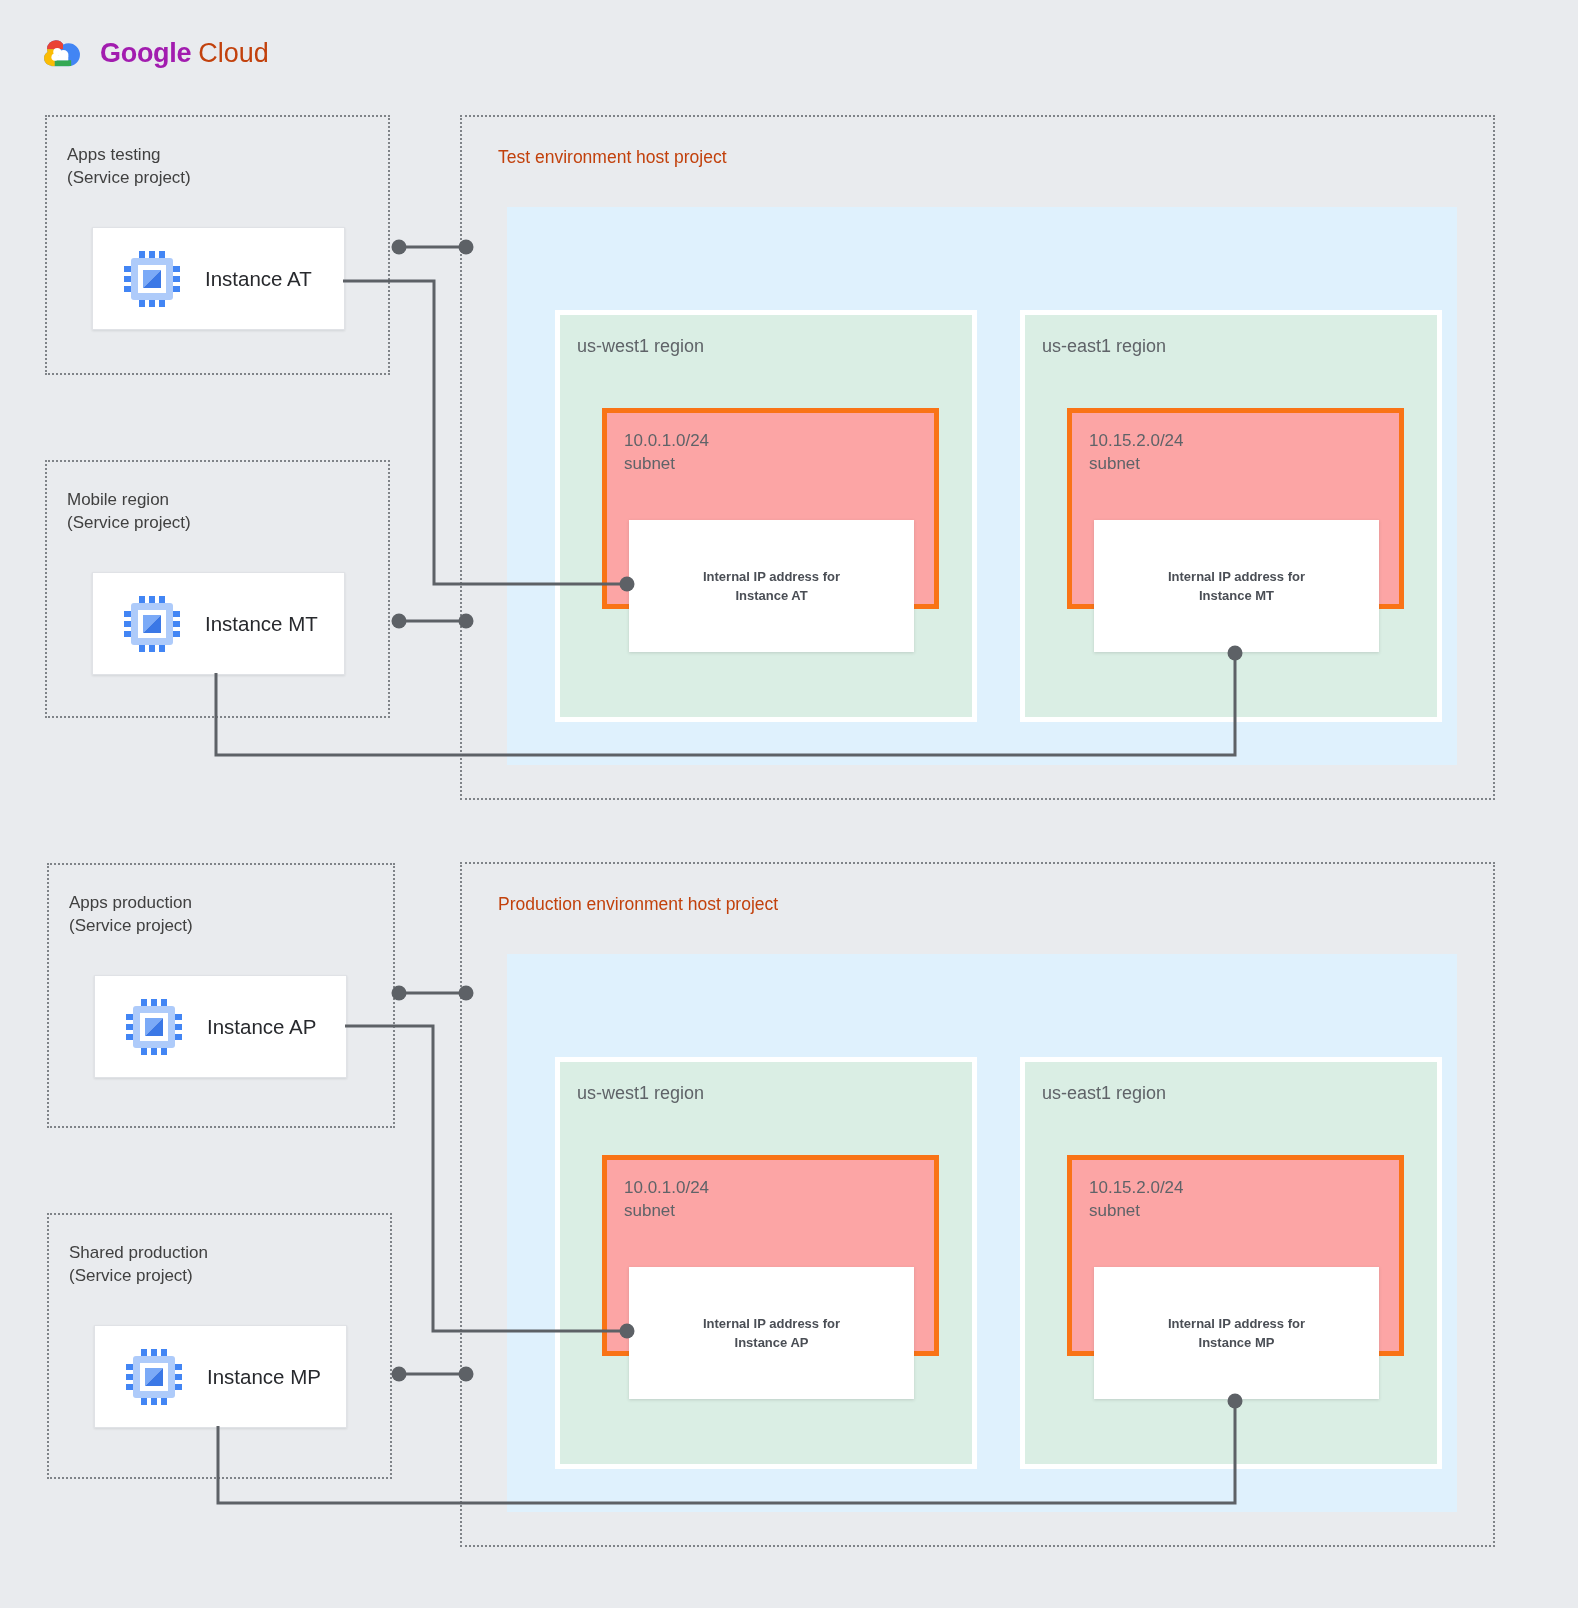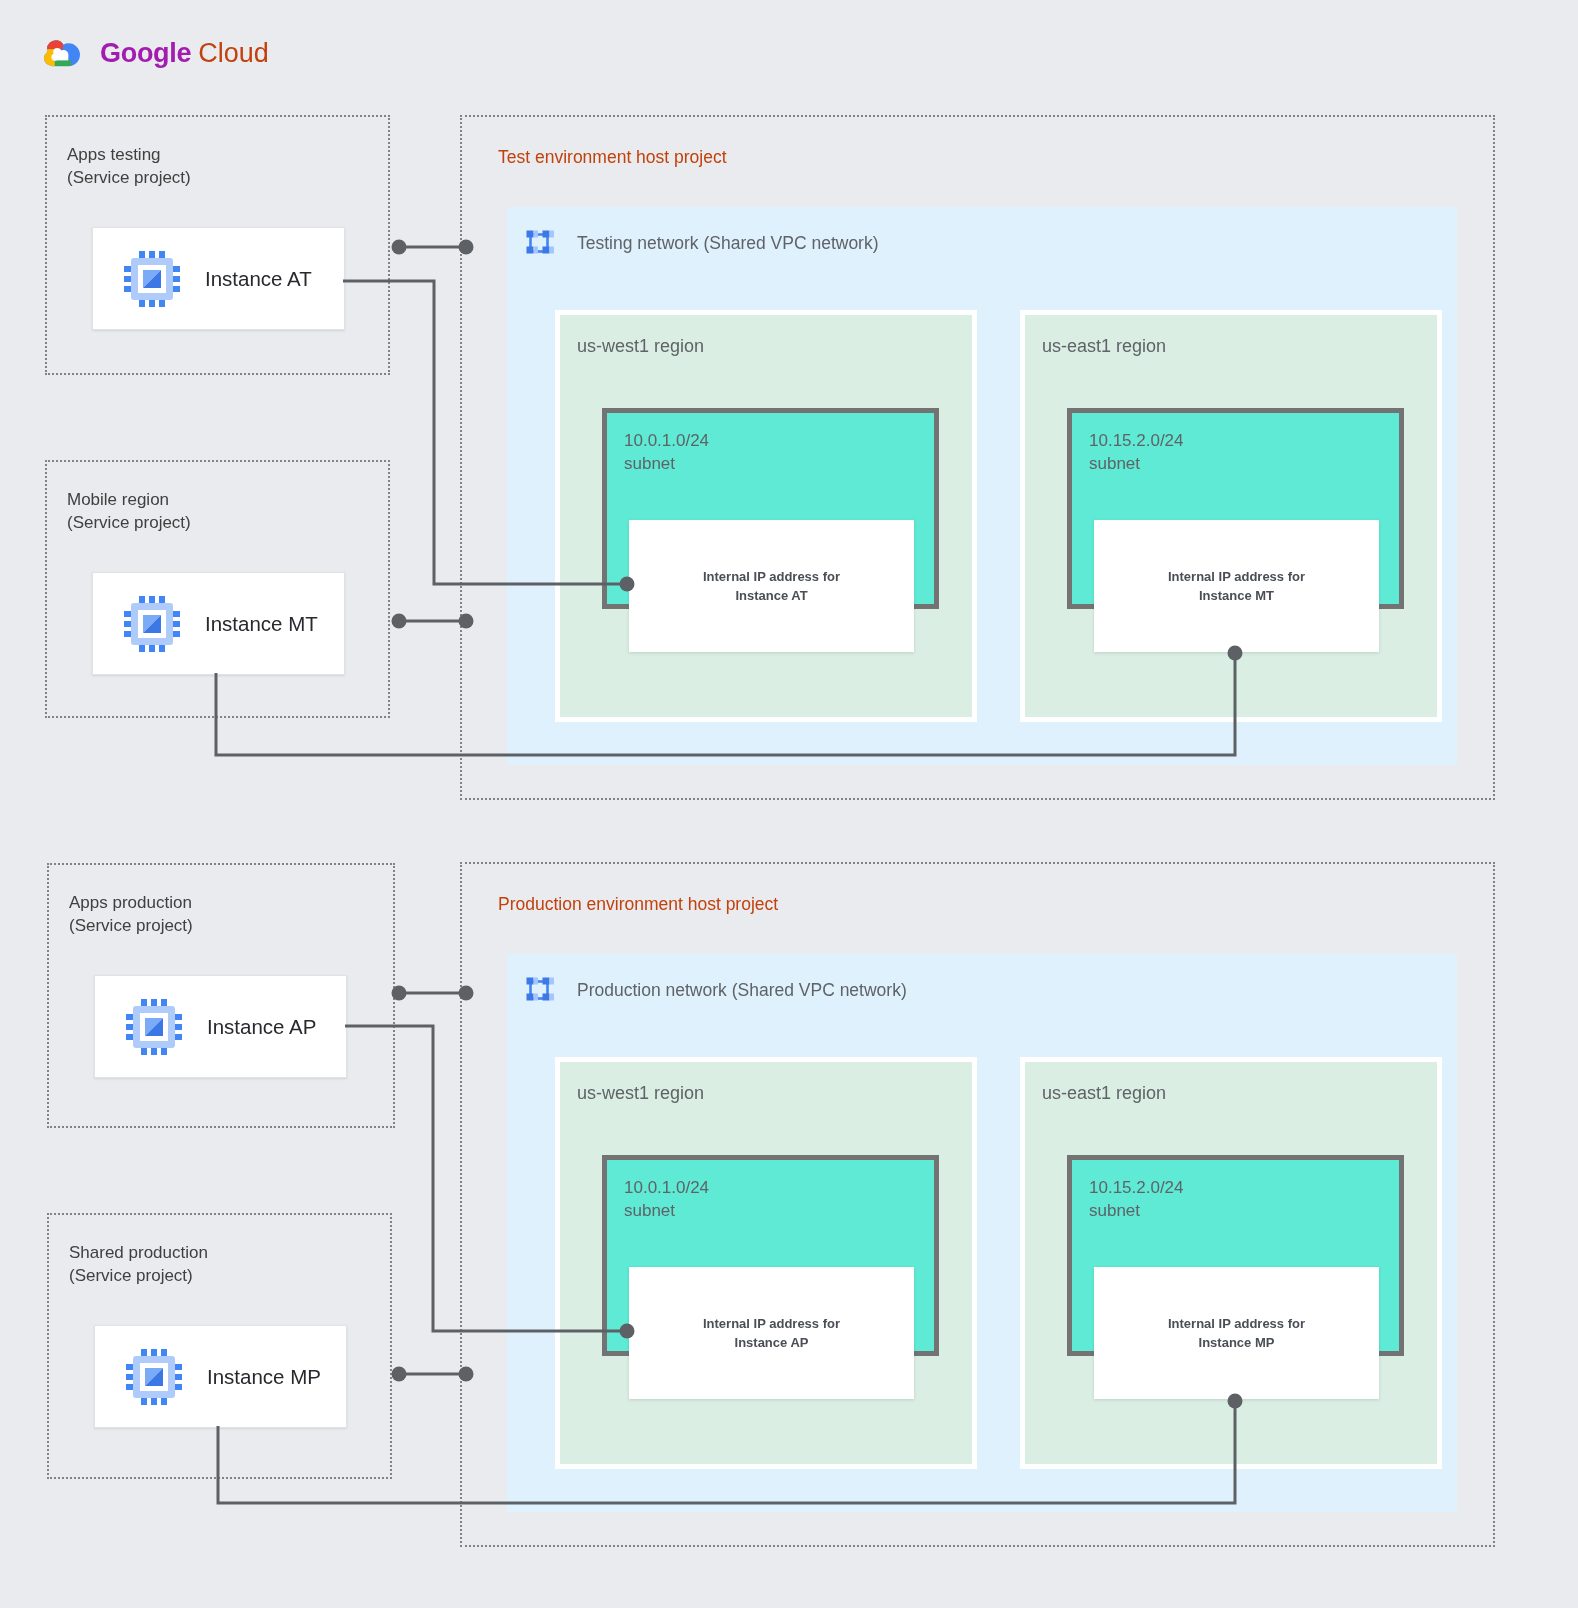--- a/index.html
+++ b/index.html
@@ -25,21 +25,21 @@
     display:flex;align-items:center;z-index:3;}
   .card svg{margin-left:29px;flex:none;}
   .card .ilabel{margin-left:23px;font-size:20.5px;color:#27292d;}
 
   
   .net-box{position:absolute;background:#dff1fd;}
   .net-head{position:absolute;left:17px;top:21px;display:flex;align-items:center;}
   .net-head .nlabel{margin-left:23px;font-size:17.5px;color:#5f6368;}
   .region{position:absolute;width:422px;height:412px;background:#daeee4;border:5px solid #fff;}
   .region-label{position:absolute;left:17px;top:21px;font-size:18px;color:#5f6368;}
-  .subnet{position:absolute;left:42px;top:93px;width:337px;height:201px;background:#5eead4;border:5px solid #737373;}
+  .subnet{position:absolute;left:42px;top:93px;width:337px;height:201px;background:#fca5a5;border:5px solid #f97316;}
   .subnet-label{position:absolute;left:17px;top:17px;font-size:17px;color:#5f6368;line-height:1.35;}
   .subnet-label span{display:block;}
   .ipbox{position:absolute;left:22px;top:107px;width:285px;height:132px;background:#fff;
     box-shadow:0 1px 3px rgba(60,64,67,.18);display:flex;flex-direction:column;
     justify-content:center;align-items:center;text-align:center;
     font-size:13px;font-weight:bold;color:#4a4e55;line-height:1.5;}
 
   .wires{position:absolute;left:0;top:0;z-index:6;pointer-events:none;}
 </style>
 </head>
@@ -134,38 +134,20 @@
         <polygon points="39,21 39,39 21,39" fill="#3b78e6"></polygon>
       </svg>
       <span class="ilabel">Instance MT</span>
     </div>
   </div>
 
   <div class="dotted-box" style="left:460px;top:115px;width:1035px;height:685px">
     <div class="host-label">Test environment host project</div>
 
     <div class="net-box" style="left:45px;top:90px;width:950px;height:558px">
-      <div class="net-head">
-        <svg width="30" height="30" viewBox="0 0 30 30">
-          <rect x="6.5" y="6.5" width="17" height="17" fill="none" stroke="#4285f4" stroke-width="2.6"></rect>
-          <g fill="#3c78e8">
-            <rect x="2.5" y="2.5" width="7" height="7"></rect>
-              <rect x="18.5" y="2.5" width="7" height="7"></rect>
-            <rect x="2.5" y="18.5" width="7" height="7"></rect>
-              <rect x="18.5" y="18.5" width="7" height="7"></rect>
-          </g>
-          <g fill="#a5c6fa">
-            <rect x="9.5" y="2.5" width="4.5" height="7"></rect>
-              <rect x="25.5" y="2.5" width="4.5" height="7"></rect>
-            <rect x="9.5" y="18.5" width="4.5" height="7"></rect>
-              <rect x="25.5" y="18.5" width="4.5" height="7"></rect>
-          </g>
-        </svg>
-        <span class="nlabel">Testing network (Shared VPC network)</span>
-      </div>
 
       <div class="region" style="left:48px;top:103px">
         <div class="region-label">us-west1 region</div>
         <div class="subnet">
           <div class="subnet-label">
             <span>10.0.1.0/24</span>
             <span>subnet</span>
           </div>
           <div class="ipbox">
             <span>Internal IP address for</span>
@@ -247,38 +229,20 @@
         <polygon points="39,21 39,39 21,39" fill="#3b78e6"></polygon>
       </svg>
       <span class="ilabel">Instance MP</span>
     </div>
   </div>
 
   <div class="dotted-box" style="left:460px;top:862px;width:1035px;height:685px">
     <div class="host-label">Production environment host project</div>
 
     <div class="net-box" style="left:45px;top:90px;width:950px;height:558px">
-      <div class="net-head">
-        <svg width="30" height="30" viewBox="0 0 30 30">
-          <rect x="6.5" y="6.5" width="17" height="17" fill="none" stroke="#4285f4" stroke-width="2.6"></rect>
-          <g fill="#3c78e8">
-            <rect x="2.5" y="2.5" width="7" height="7"></rect>
-              <rect x="18.5" y="2.5" width="7" height="7"></rect>
-            <rect x="2.5" y="18.5" width="7" height="7"></rect>
-              <rect x="18.5" y="18.5" width="7" height="7"></rect>
-          </g>
-          <g fill="#a5c6fa">
-            <rect x="9.5" y="2.5" width="4.5" height="7"></rect>
-              <rect x="25.5" y="2.5" width="4.5" height="7"></rect>
-            <rect x="9.5" y="18.5" width="4.5" height="7"></rect>
-              <rect x="25.5" y="18.5" width="4.5" height="7"></rect>
-          </g>
-        </svg>
-        <span class="nlabel">Production network (Shared VPC network)</span>
-      </div>
 
       <div class="region" style="left:48px;top:103px">
         <div class="region-label">us-west1 region</div>
         <div class="subnet">
           <div class="subnet-label">
             <span>10.0.1.0/24</span>
             <span>subnet</span>
           </div>
           <div class="ipbox">
             <span>Internal IP address for</span>

